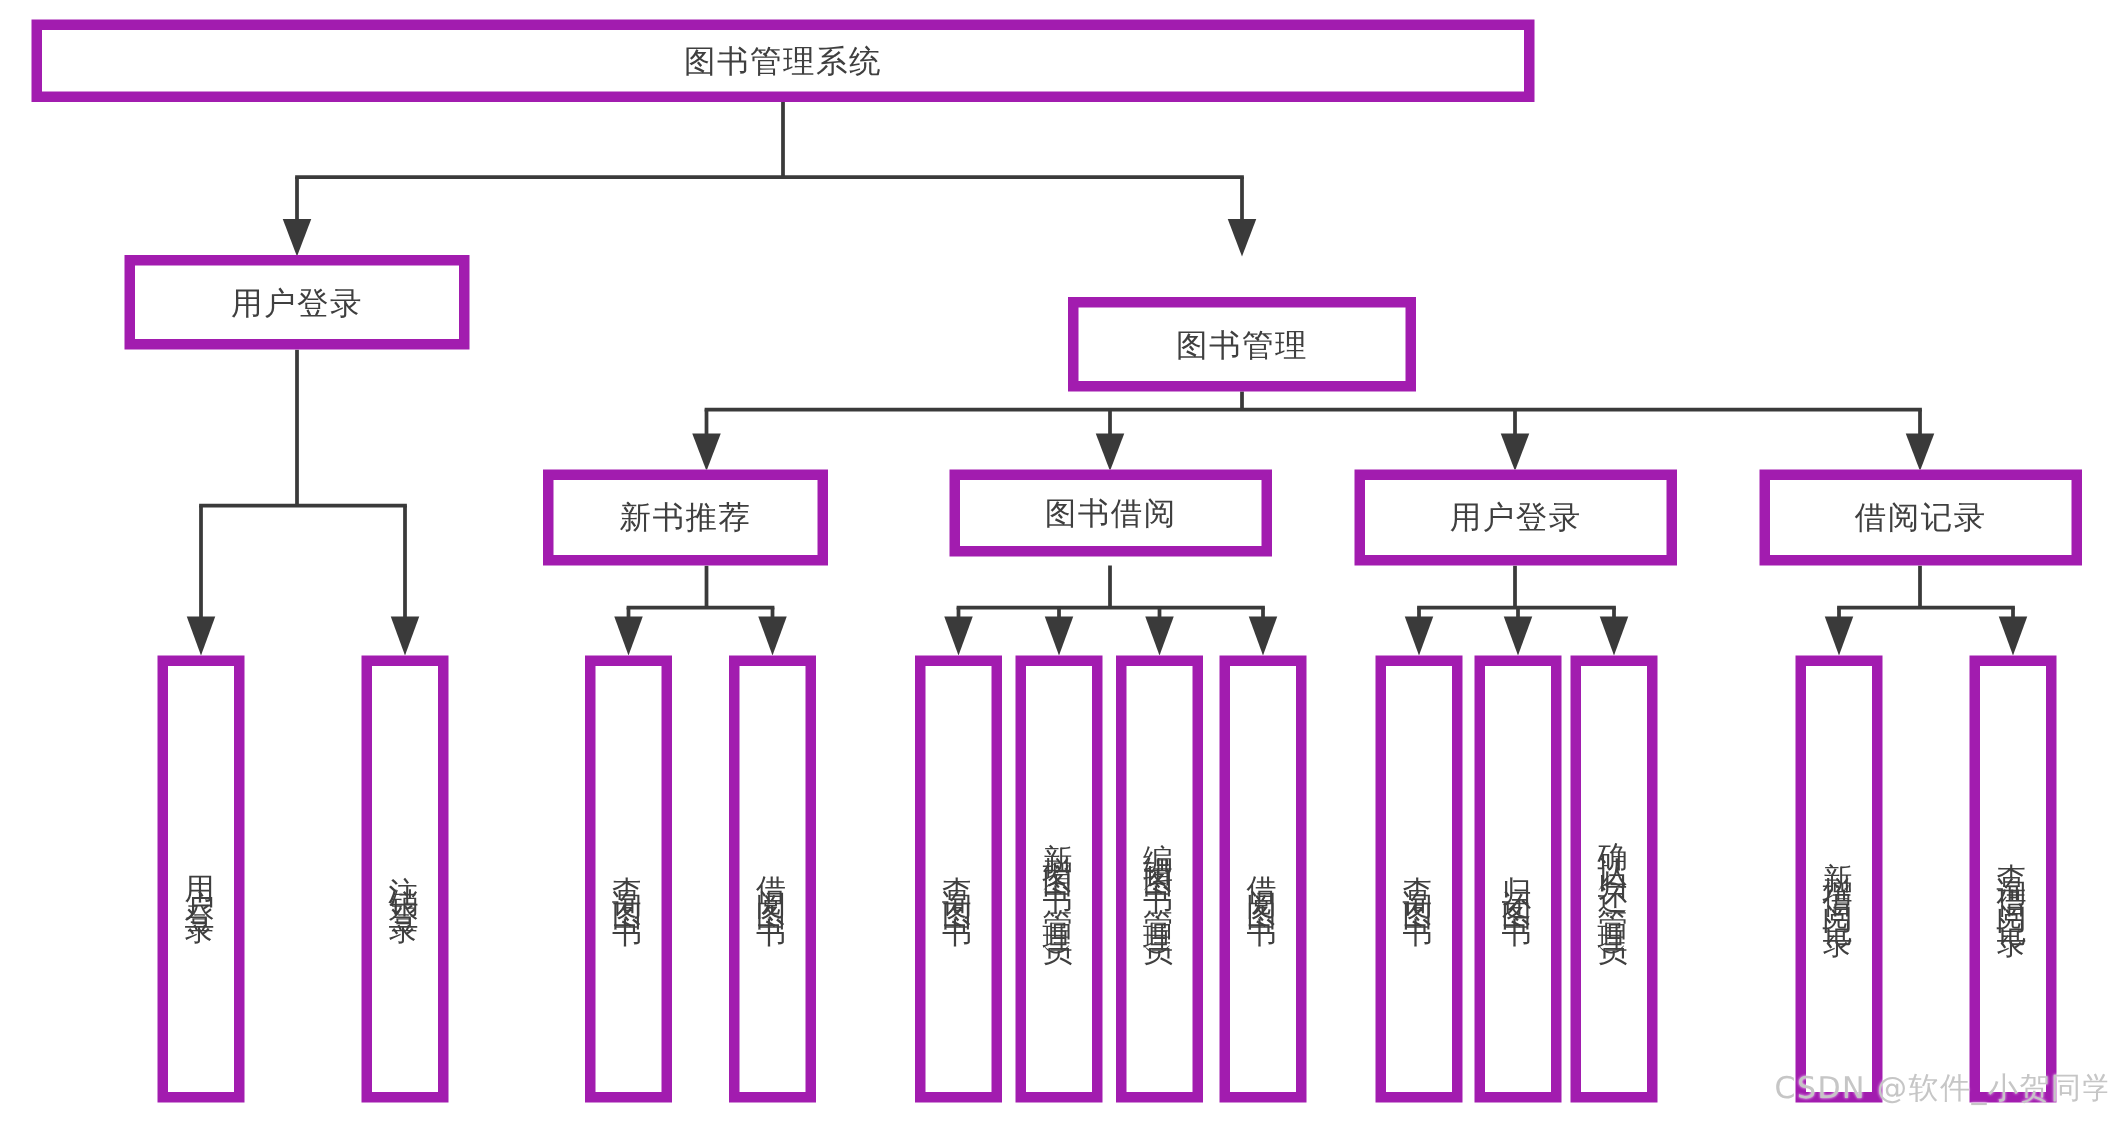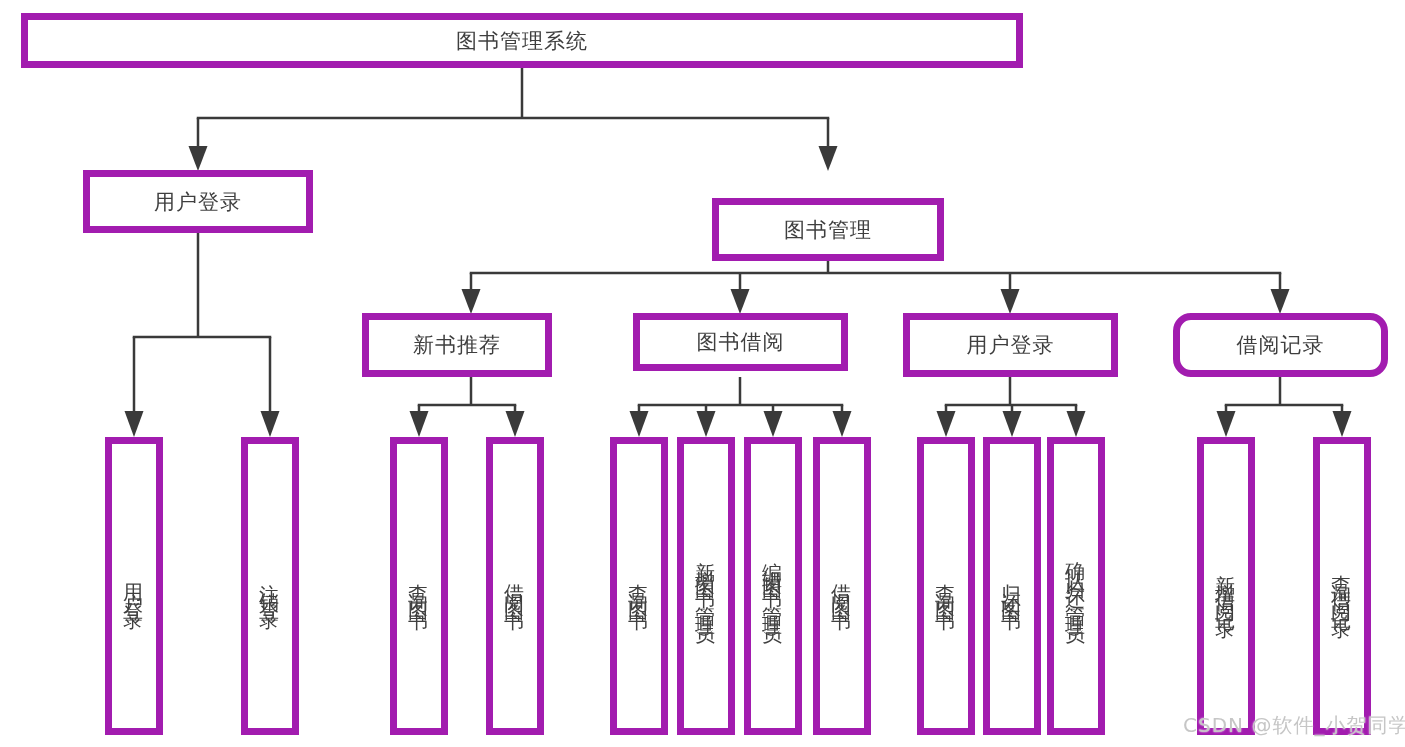--- a/index.html
+++ b/index.html
@@ -133,21 +133,21 @@
 
   <div class="box hbox" style="left:362px;top:313px;width:190px;height:64px;">
     <span>新书推荐</span>
   </div>
   <div class="box hbox" style="left:633px;top:313px;width:215px;height:58px;">
     <span>图书借阅</span>
   </div>
   <div class="box hbox" style="left:903px;top:313px;width:215px;height:64px;">
     <span>用户登录</span>
   </div>
-  <div class="box hbox" style="left:1173px;top:313px;width:215px;height:64px;border-radius:18px;">
+  <div class="box hbox" style="left:1173px;top:313px;width:215px;height:64px;">
     <span>借阅记录</span>
   </div>
 
   <div class="box vbox" style="left:105px;top:437px;width:58px;height:298px;">
     <span class="vlabel">用户登录</span>
   </div>
   <div class="box vbox" style="left:241px;top:437px;width:58px;height:298px;">
     <span class="vlabel">注销登录</span>
   </div>
 

